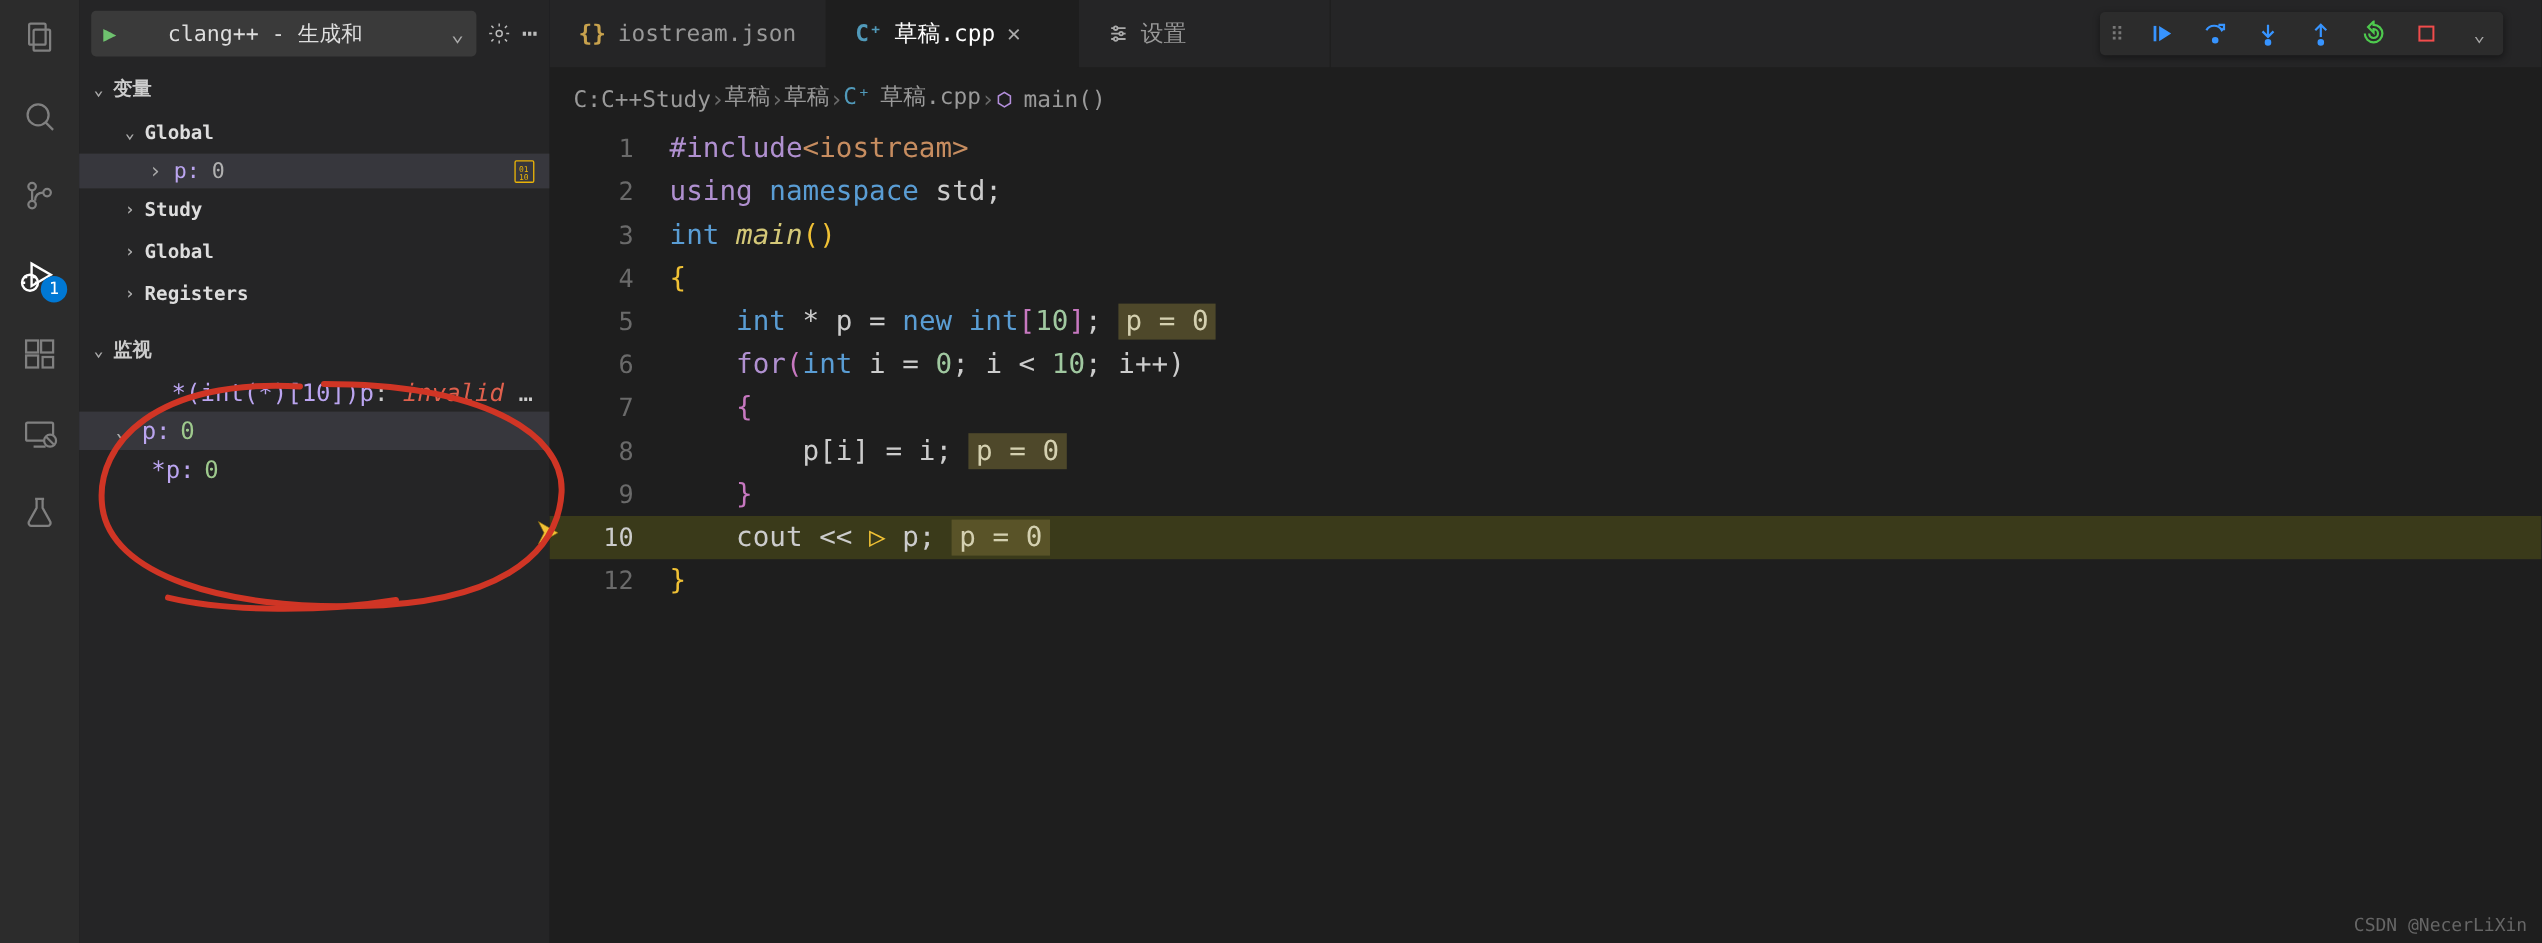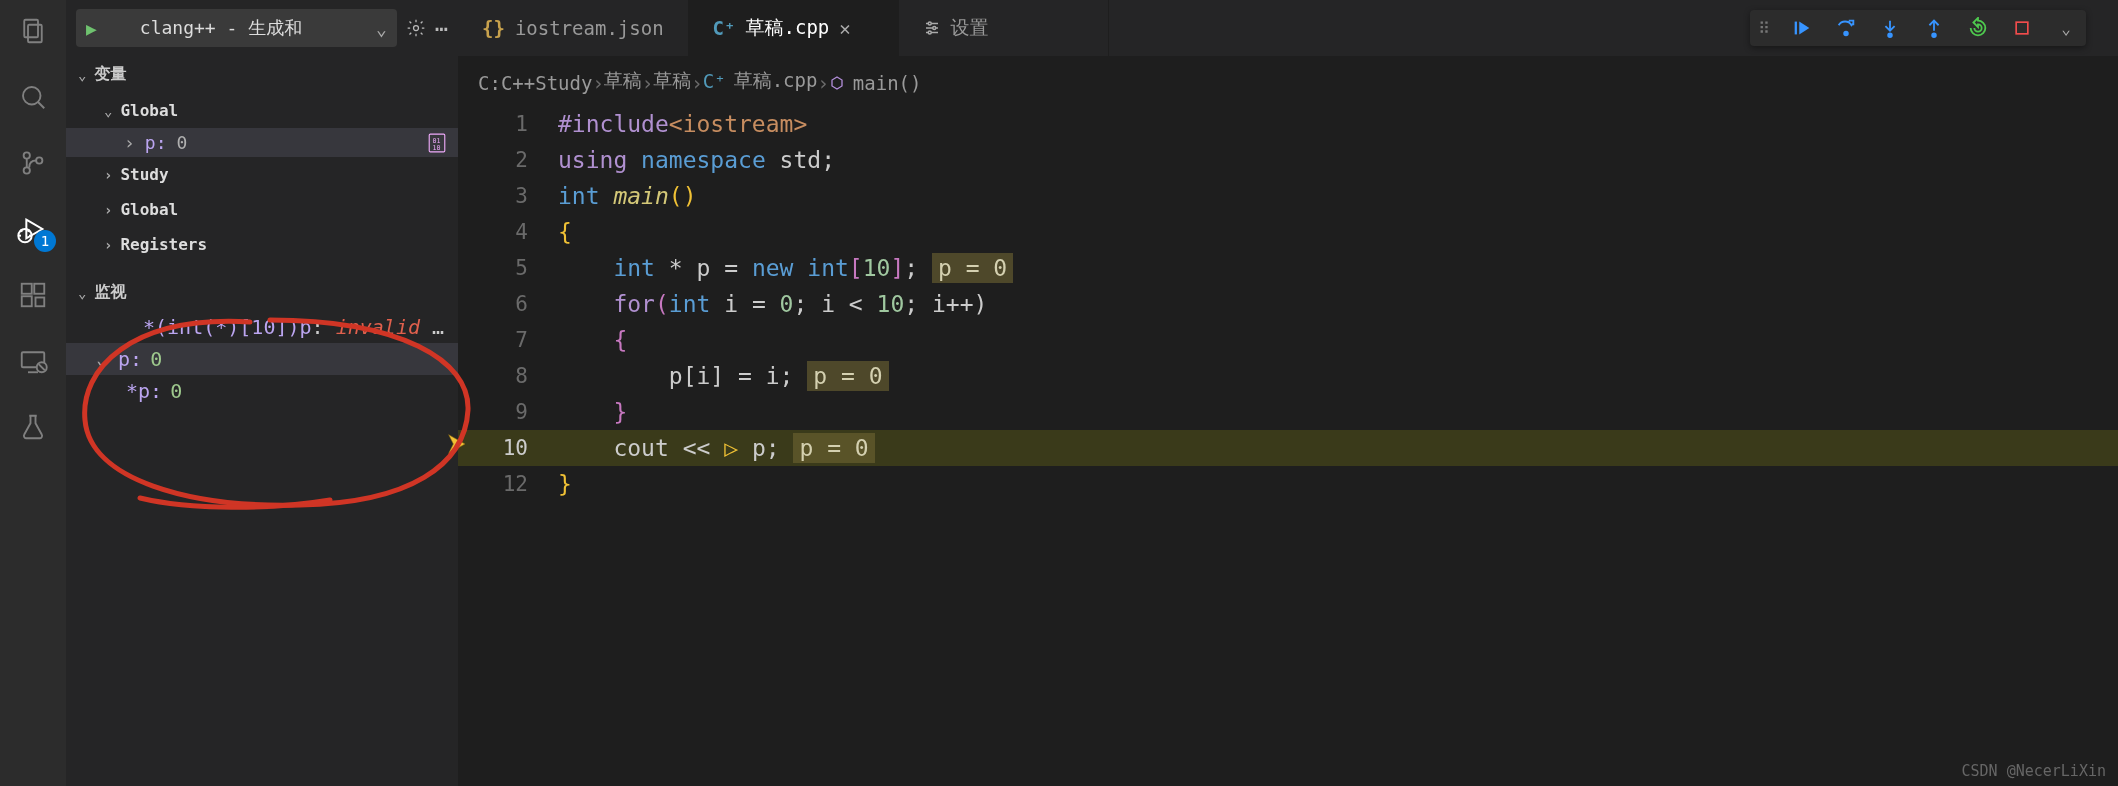--- a/index.html
+++ b/index.html
@@ -15,21 +15,21 @@
   .launch-btn .play{color:#6fc26f;}
   .gear{color:#bbb;width:22px;height:22px;display:flex;align-items:center;justify-content:center;cursor:pointer;}
   .dots{color:#bbb;font-size:22px;cursor:pointer;}
   .section-header{display:flex;align-items:center;gap:8px;padding:8px 12px;color:#ccc;font-size:16px;font-weight:600;}
   .section-header .chev{font-size:14px;color:#aaa;}
   .section-header.sub{padding-left:38px;font-weight:600;color:#ddd;}
   .var-row{display:flex;align-items:center;padding:4px 12px 4px 58px;gap:10px;font-size:18px;}
   .var-row.selected{background:#37373d;}
   .var-name{color:#bba5f0;}
   .var-val{color:#b0b0b0;}
-  .binicon{margin-left:auto;color:#f0abfc;text-decoration:underline;}
+  .binicon{margin-left:auto;color:#eab308;text-decoration:underline;}
   .watch-row{padding:4px 12px 4px 42px;font-size:20px;display:flex;overflow:hidden;white-space:nowrap;text-overflow:ellipsis;font-family:inherit;}
   .watch-expr{color:#bba5f0;}
   .watch-colon{color:#ccc;}
   .watch-err{color:#e0604d;font-style:italic;}
   .watch-val{color:#9ec98d;}
   .editorarea{flex:1;display:flex;flex-direction:column;background:#1e1e1e;}
   .tabs{display:flex;background:#252526;height:56px;align-items:stretch;}
   .tab{display:flex;align-items:center;gap:10px;padding:0 24px;color:#999;font-size:19px;border-right:1px solid #1e1e1e;min-width:210px;}
   .tab.active{background:#1e1e1e;color:#fff;}
   .tab .close{color:#aaa;}

